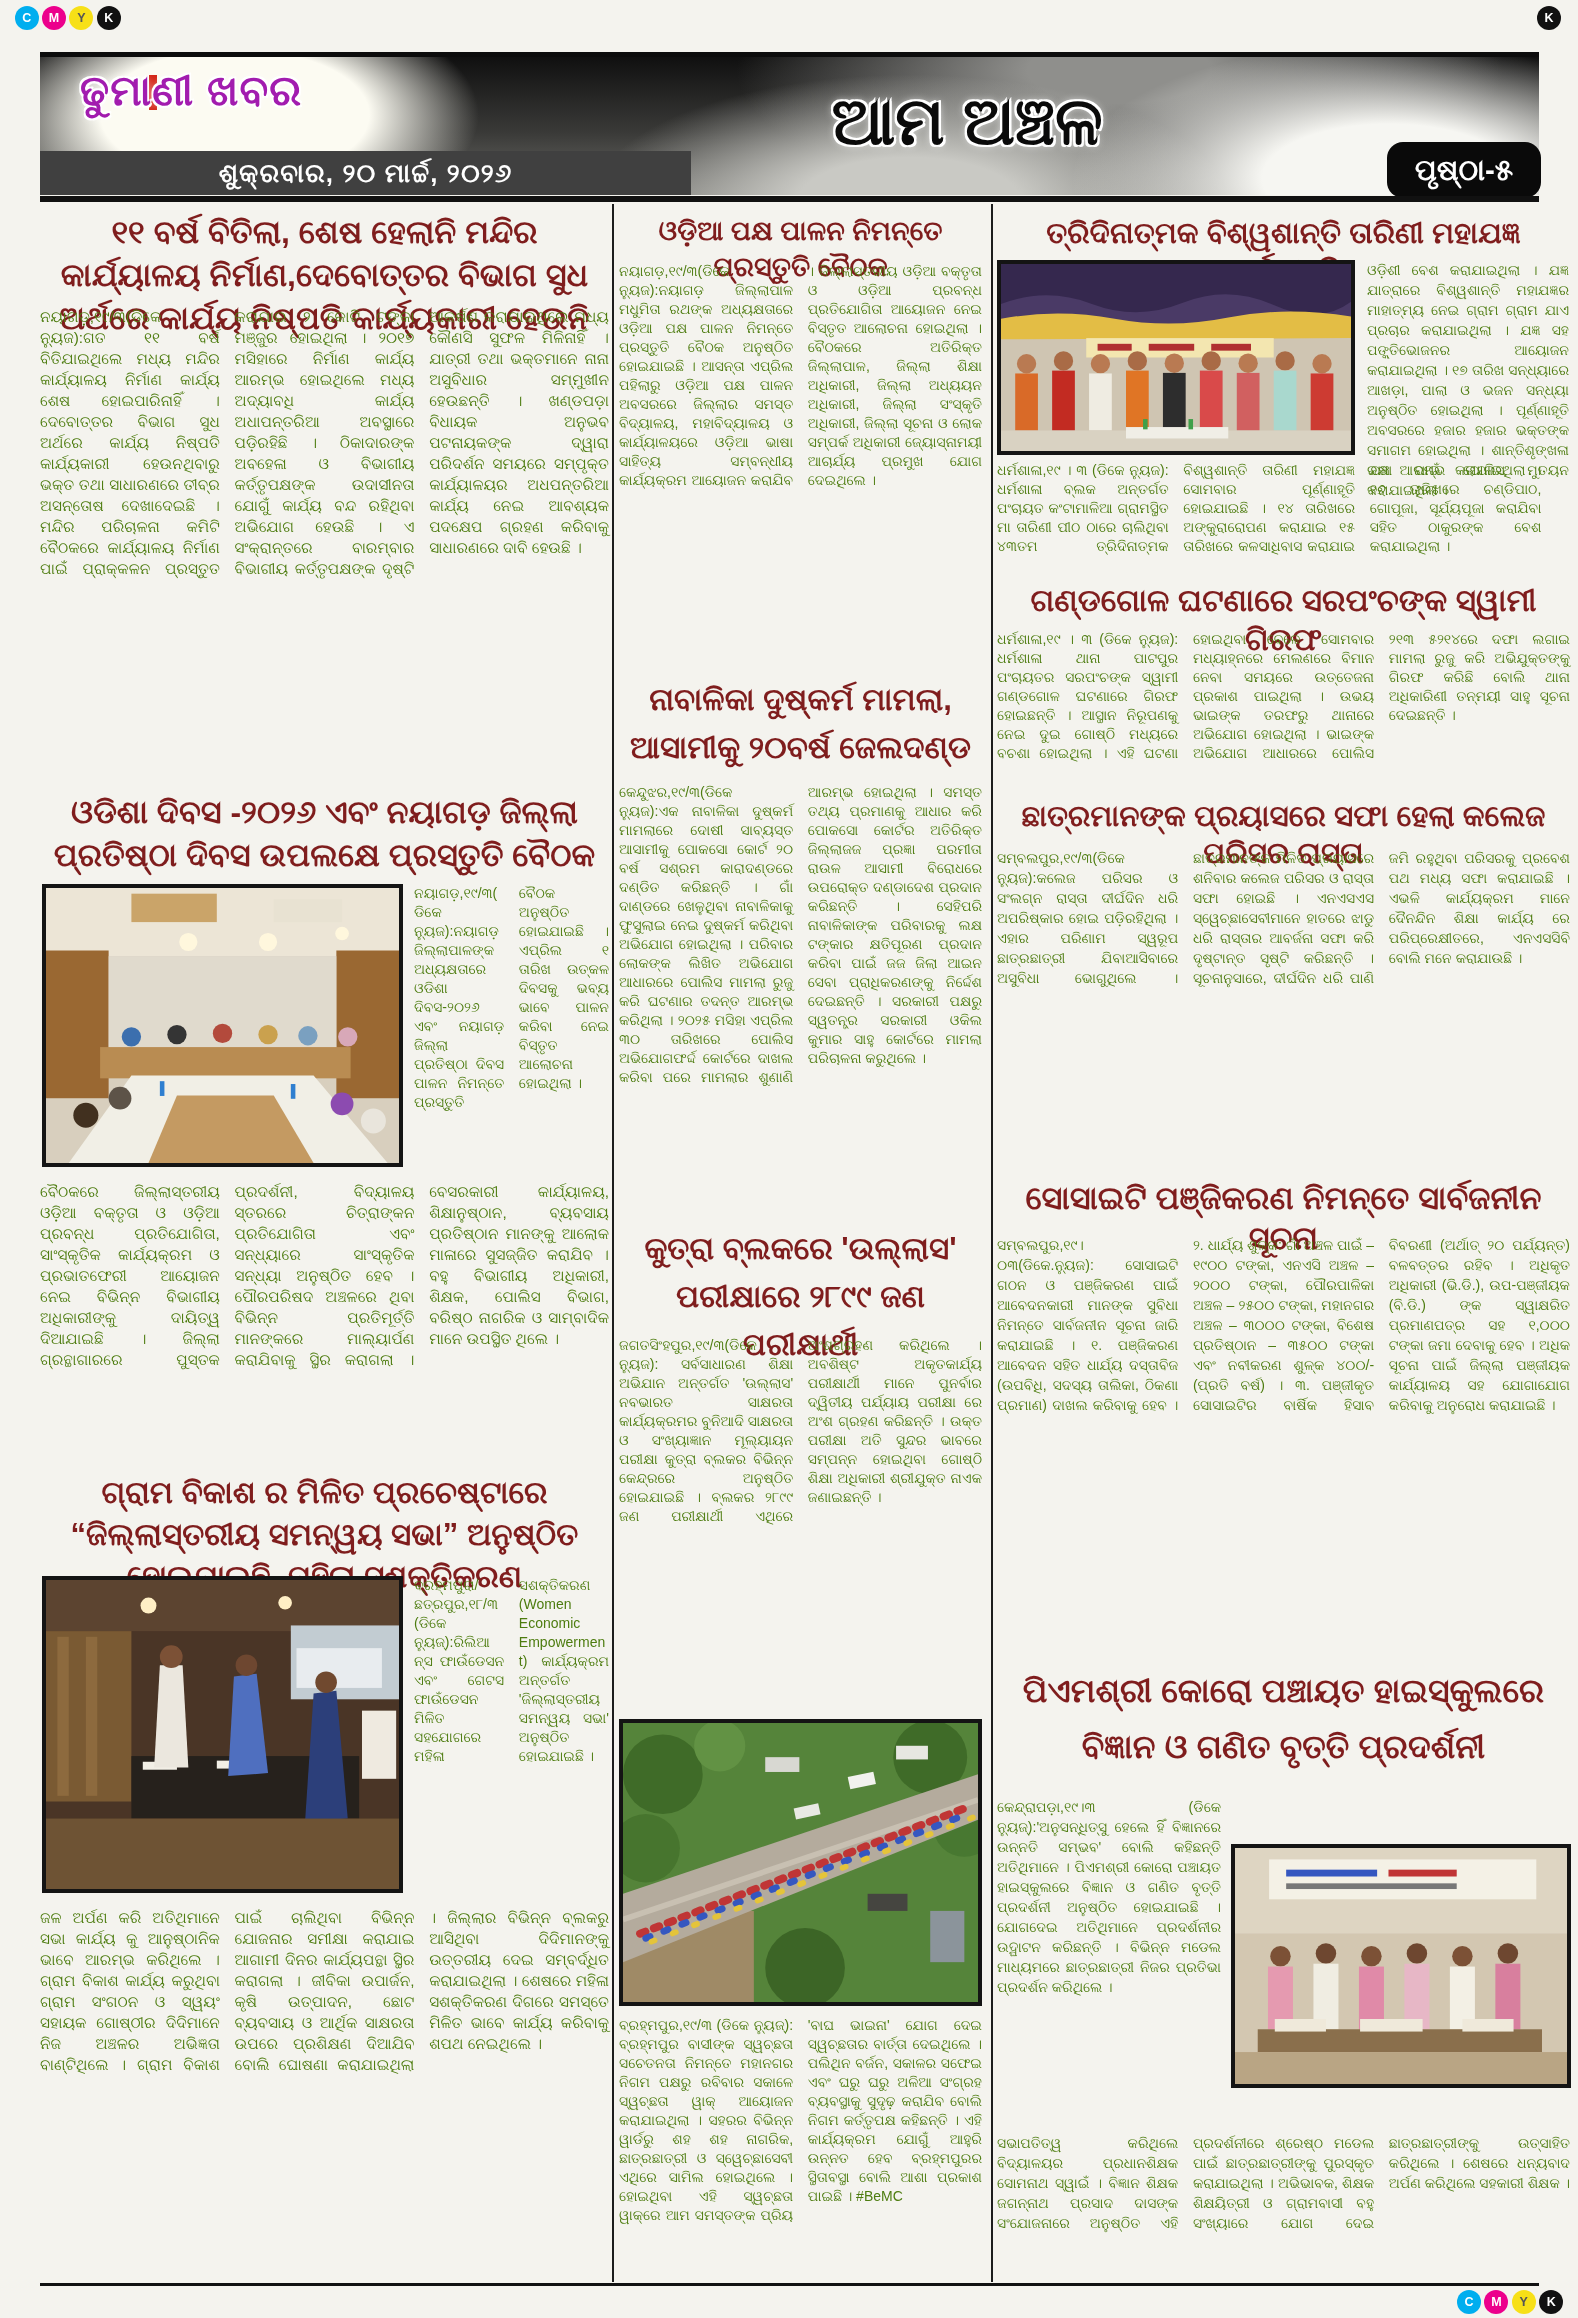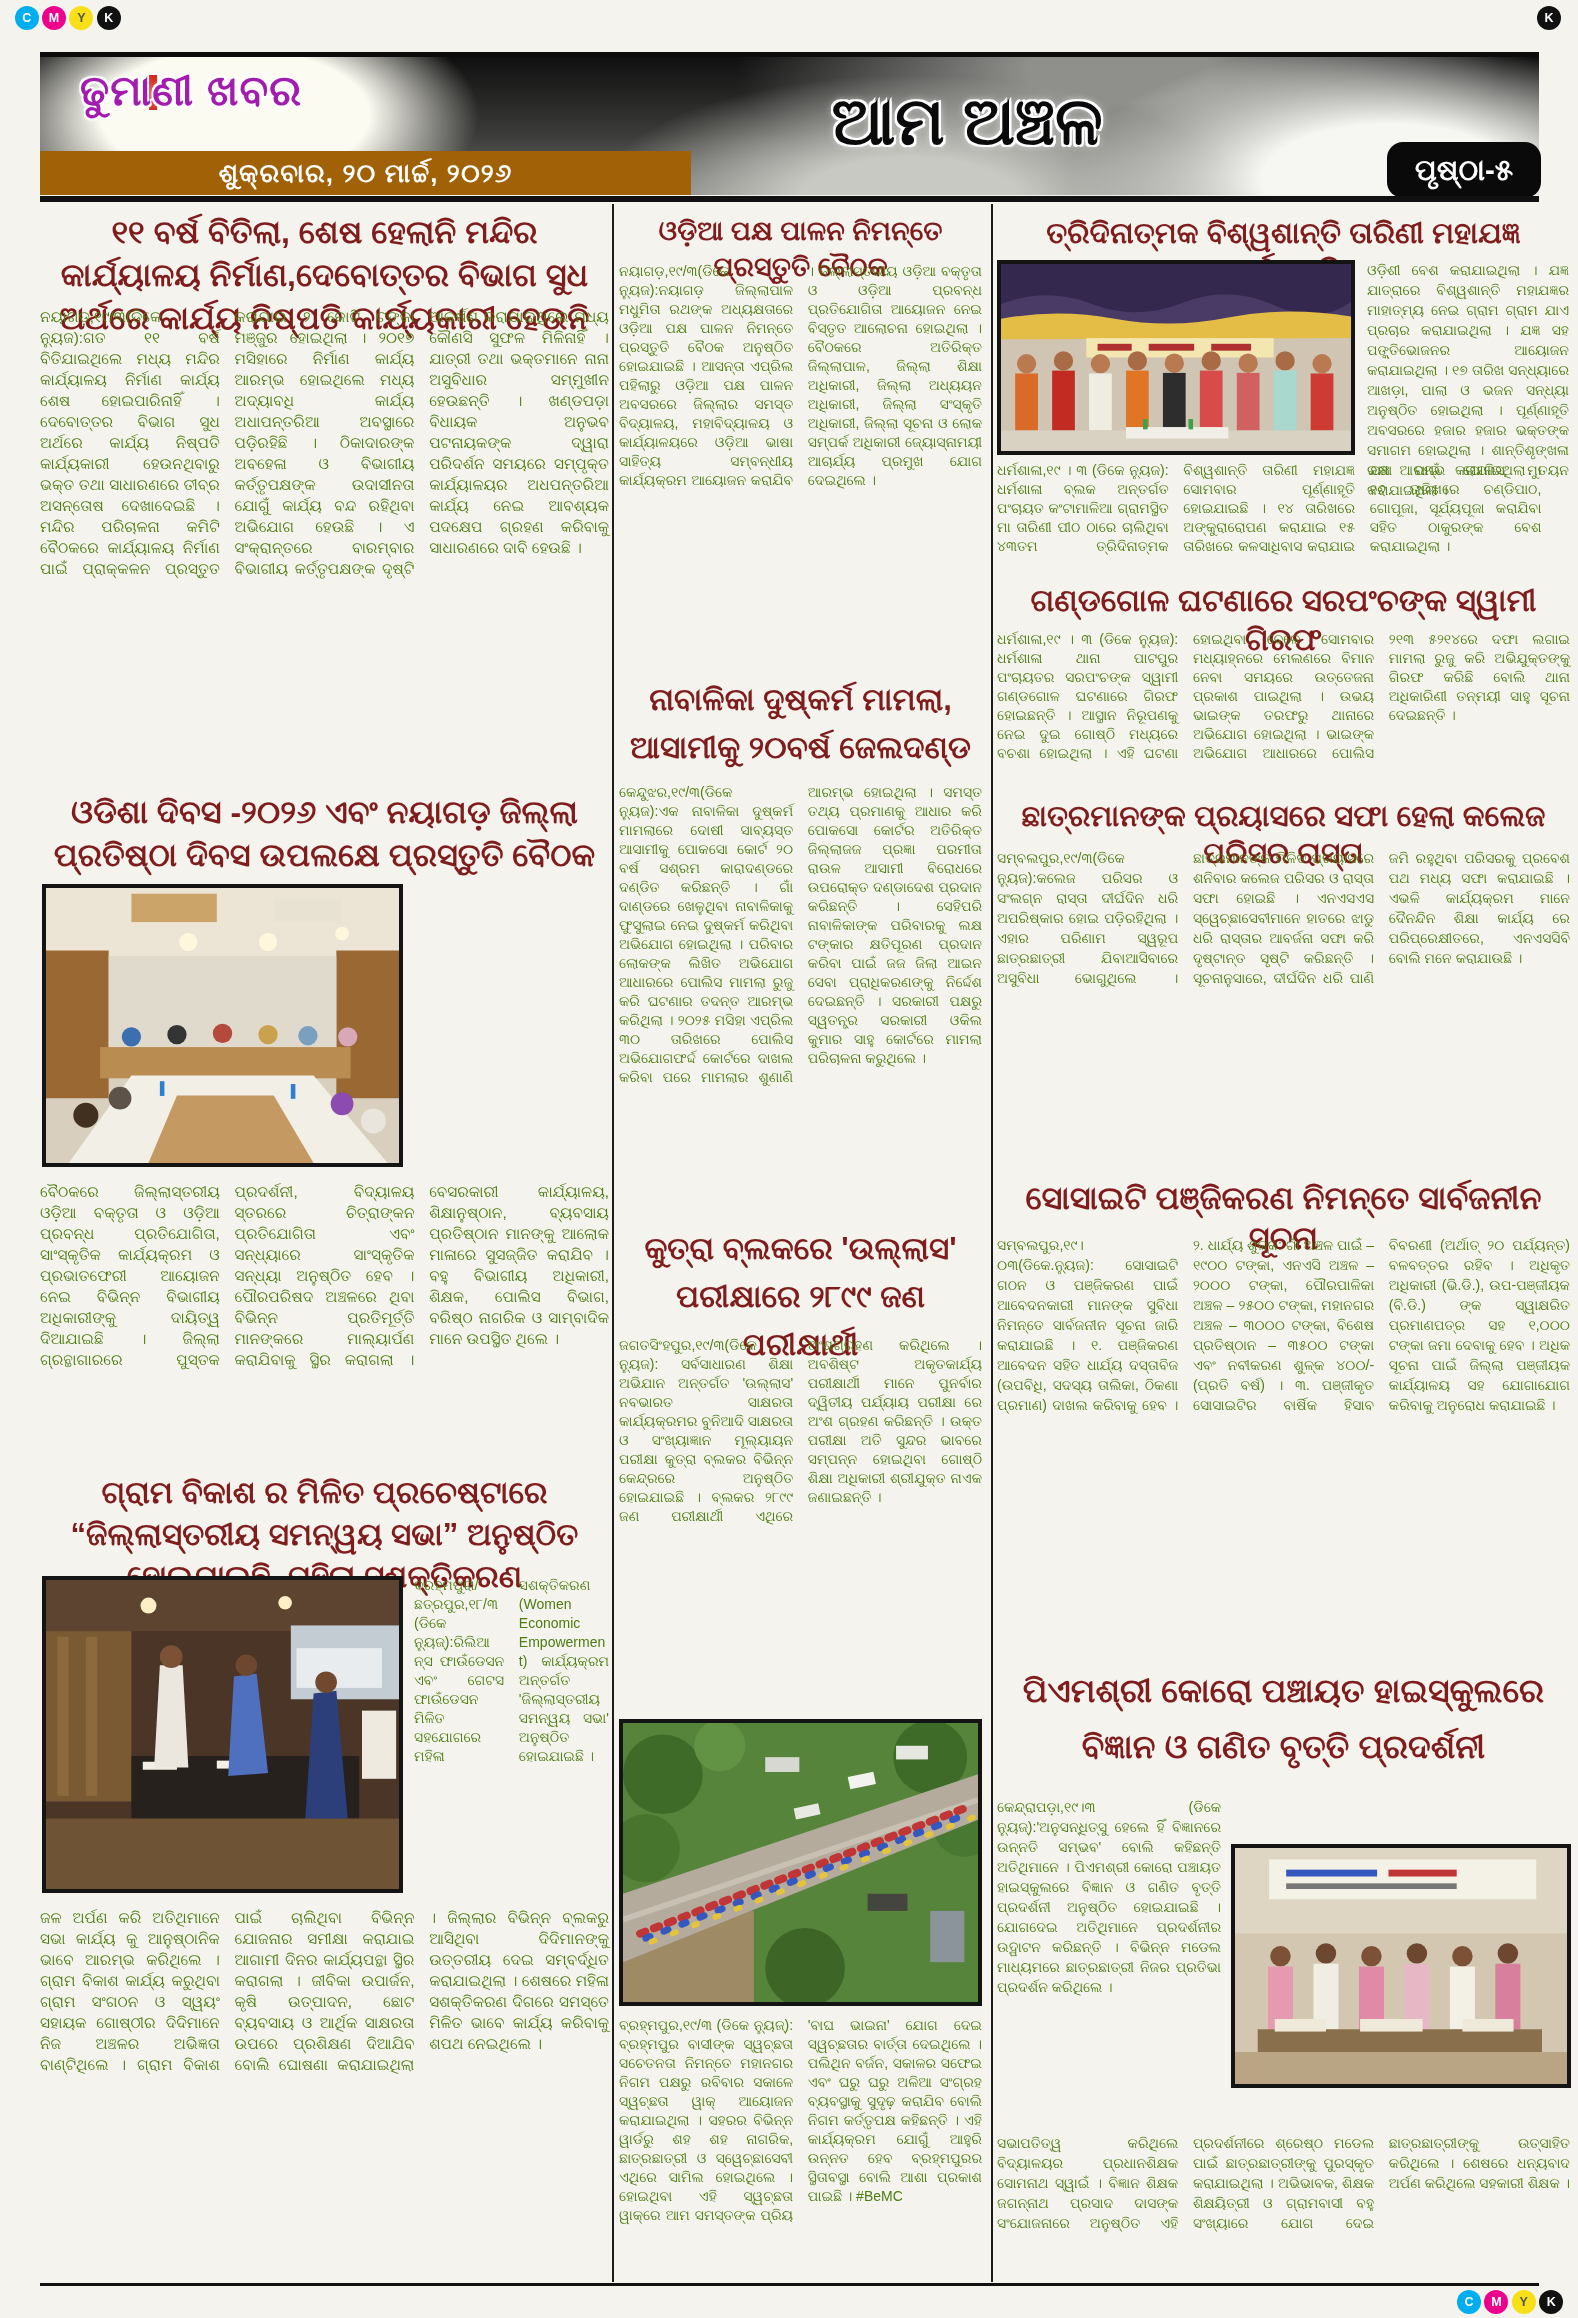--- a/index.html
+++ b/index.html
@@ -14,21 +14,21 @@
     background:
       radial-gradient(ellipse 244px 119px at 13% 42%, #fcfbf2 55%, rgba(252,251,242,0) 100%),
       radial-gradient(ellipse 317px 136px at 90% 88%, #f6f6f2 40%, rgba(246,246,242,0) 100%),
       radial-gradient(ellipse 397px 159px at 58% 105%, #c9c9c4 28%, rgba(201,201,196,0) 80%),
       radial-gradient(ellipse 510px 181px at 72% 10%, #8f8f8c 18%, rgba(143,143,140,0) 75%),
       linear-gradient(180deg,#101010,#3a3a38 55%,#6f6f6b);
     border-top:5.7px solid #0c0c0c;}
   .paper-name{left:80px;top:67px;font-size:42px;font-weight:900;letter-spacing:1.1px;color:#a21caf;
     text-shadow:-1.7px -1.7px 0 #fff,1.7px -1.7px 0 #fff,-1.7px 1.7px 0 #fff,1.7px 1.7px 0 #fff,0 0 8px rgba(255,255,255,.85);}
   .paper-name-accent{left:149px;top:75px;width:8px;height:35px;background:#d42314;}
-  .date-bar{left:40px;top:151px;width:651px;height:44px;background:#a16207;color:#ffffff;
+  .date-bar{left:40px;top:151px;width:651px;height:44px;background:#404040;color:#ffffff;
     display:flex;align-items:center;justify-content:center;font-size:26px;font-weight:bold;letter-spacing:1.1px;}
   .section-title{left:689px;top:83px;width:556px;text-align:center;font-size:66px;font-weight:900;color:#0a0a0a;
     text-shadow:-2.3px -2.3px 0 #fff,2.3px -2.3px 0 #fff,-2.3px 2.3px 0 #fff,2.3px 2.3px 0 #fff,0 0 9px rgba(255,255,255,.9);}
   .page-badge{left:1387px;top:142px;width:154px;height:56px;background:#0a0a0a;border-radius:16px;color:#fff;
     display:flex;align-items:center;justify-content:center;font-size:29.5px;font-weight:bold;}
   .header-rule{left:40px;top:196px;width:1499px;height:5.7px;background:#111;}
   
   .vrule{width:1.7px;background:#1c1c1c;}
   .bottom-rule{left:40px;top:2283px;width:1499px;height:3.4px;background:#111;}
   
@@ -90,20 +90,21 @@
       <path d="M40 484 L150 330 L470 330 L600 484 Z" fill="#f1efe6"></path>
       <path d="M180 484 L230 365 L400 365 L470 484 Z" fill="#c49a62"></path>
       <circle cx="70" cy="400" r="22" fill="#41301f"></circle>
         <circle cx="130" cy="370" r="20" fill="#5d5348"></circle>
       <circle cx="520" cy="380" r="20" fill="#8c4bb0"></circle>
         <circle cx="575" cy="410" r="22" fill="#e9e5dc"></circle>
       <rect x="200" y="340" width="8" height="26" fill="#2f7fd0"></rect>
         <rect x="430" y="345" width="8" height="26" fill="#2f7fd0"></rect>
     </svg>
   </div>
+  <div class="abs body-text cols-2" style="left:414px;top:884px;width:195px;height:288px;font-size:14px;line-height:19px;">ନୟାଗଡ଼,୧୯/୩(ଡିକେ ନ୍ୟୁଜ):ନୟାଗଡ଼ ଜିଲ୍ଲାପାଳଙ୍କ ଅଧ୍ୟକ୍ଷତାରେ ଓଡିଶା ଦିବସ-୨୦୨୬ ଏବଂ ନୟାଗଡ଼ ଜିଲ୍ଲା ପ୍ରତିଷ୍ଠା ଦିବସ ପାଳନ ନିମନ୍ତେ ପ୍ରସ୍ତୁତି ବୈଠକ ଅନୁଷ୍ଠିତ ହୋଇଯାଇଛି । ଏପ୍ରିଲ ୧ ତାରିଖ ଉତ୍କଳ ଦିବସକୁ ଭବ୍ୟ ଭାବେ ପାଳନ କରିବା ନେଇ ବିସ୍ତୃତ ଆଲୋଚନା ହୋଇଥିଲା ।</div>
   <div class="abs body-text cols-3" style="left:40px;top:1181px;width:569px;height:279px;font-size:15.3px;line-height:21px;">ବୈଠକରେ ଜିଲ୍ଲାସ୍ତରୀୟ ଓଡ଼ିଆ ବକ୍ତୃତା ଓ ଓଡ଼ିଆ ପ୍ରବନ୍ଧ ପ୍ରତିଯୋଗିତା, ସାଂସ୍କୃତିକ କାର୍ଯ୍ୟକ୍ରମ ଓ ପ୍ରଭାତଫେରୀ ଆୟୋଜନ ନେଇ ବିଭିନ୍ନ ବିଭାଗୀୟ ଅଧିକାରୀଙ୍କୁ ଦାୟିତ୍ୱ ଦିଆଯାଇଛି । ଜିଲ୍ଲା ଗ୍ରନ୍ଥାଗାରରେ ପୁସ୍ତକ ପ୍ରଦର୍ଶନୀ, ବିଦ୍ୟାଳୟ ସ୍ତରରେ ଚିତ୍ରାଙ୍କନ ପ୍ରତିଯୋଗିତା ଏବଂ ସନ୍ଧ୍ୟାରେ ସାଂସ୍କୃତିକ ସନ୍ଧ୍ୟା ଅନୁଷ୍ଠିତ ହେବ । ପୌରପରିଷଦ ଅଞ୍ଚଳରେ ଥିବା ବିଭିନ୍ନ ପ୍ରତିମୂର୍ତ୍ତି ମାନଙ୍କରେ ମାଲ୍ୟାର୍ପଣ କରାଯିବାକୁ ସ୍ଥିର କରାଗଲା । ବେସରକାରୀ କାର୍ଯ୍ୟାଳୟ, ଶିକ୍ଷାନୁଷ୍ଠାନ, ବ୍ୟବସାୟ ପ୍ରତିଷ୍ଠାନ ମାନଙ୍କୁ ଆଲୋକ ମାଳାରେ ସୁସଜ୍ଜିତ କରାଯିବ । ବହୁ ବିଭାଗୀୟ ଅଧିକାରୀ, ଶିକ୍ଷକ, ପୋଲିସ ବିଭାଗ, ବରିଷ୍ଠ ନାଗରିକ ଓ ସାମ୍ବାଦିକ ମାନେ ଉପସ୍ଥିତ ଥିଲେ ।</div>
 
   <div class="abs headline" style="left:40px;top:1472px;width:569px;font-size:31px;line-height:42px;">ଗ୍ରାମ ବିକାଶ ର ମିଳିତ ପ୍ରଚେଷ୍ଟାରେ “ଜିଲ୍ଲାସ୍ତରୀୟ ସମନ୍ୱୟ ସଭା” ଅନୁଷ୍ଠିତ ହୋଇଯାଇଛି, ମହିଳା ସଶକ୍ତିକରଣ</div>
   <div class="abs photo" style="left:42px;top:1576px;width:361px;height:317px;">
     <svg viewBox="0 0 620 544" preserveAspectRatio="none">
       <rect width="620" height="544" fill="#4a3526"></rect>
       <rect x="0" y="0" width="620" height="90" fill="#5c4430"></rect>
       <circle cx="180" cy="45" r="14" fill="#ffefc5"></circle>
         <circle cx="420" cy="40" r="12" fill="#ffefc5"></circle>
       <rect x="0" y="90" width="150" height="300" fill="#7a5a33"></rect>

